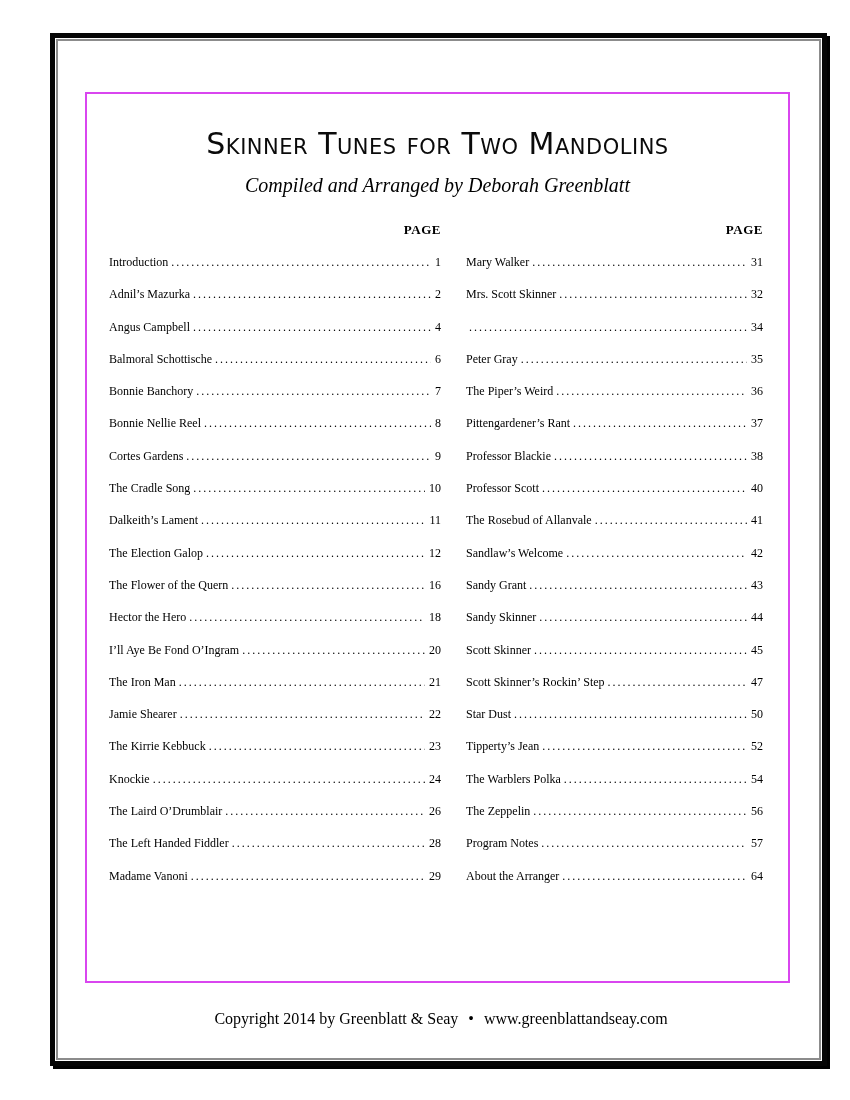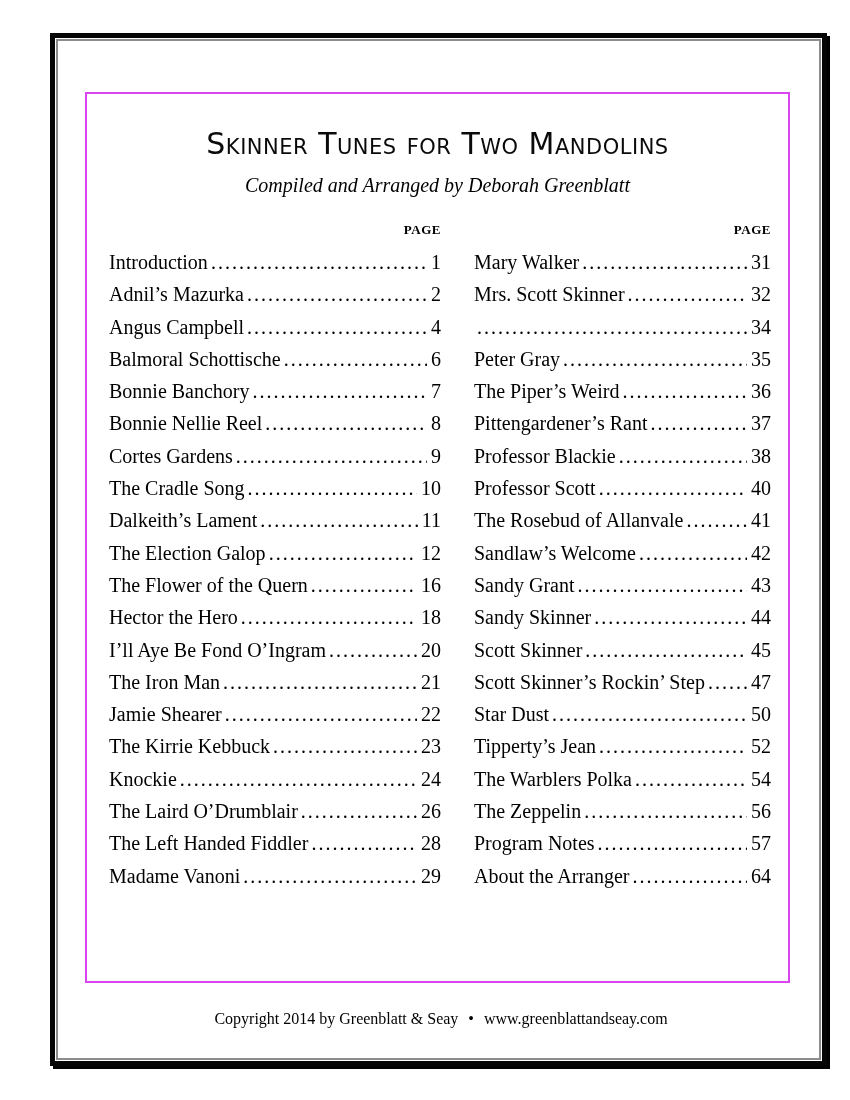--- a/index.html
+++ b/index.html
@@ -25,34 +25,34 @@
     font-variant:small-caps;font-size:30px;line-height:44px;
     letter-spacing:0.5px;font-weight:500;color:#0a0a0a;
     white-space:nowrap;
   }
   .subtitle{
     margin-top:6px;text-align:center;font-style:italic;
     font-family:Liberation Serif, serif;font-size:20px;line-height:26px;
   }
   .toc{
     display:flex;justify-content:space-between;
-    margin-top:24px;padding:0 17px 0 22px;
+    margin-top:24px;padding:0 25px 0 22px;
   }
   .col{display:flex;flex-direction:column;}
   .col-left{width:332px;}
   .col-right{width:297px;}
   .col-header{
     text-align:right;font-weight:bold;font-size:13px;line-height:16px;
     letter-spacing:0.5px;margin-bottom:8px;
     font-family:"Liberation Serif",serif;
   }
   .entry{
     display:flex;align-items:flex-end;
     height:32.3px;line-height:32.3px;
-    font-size:20px;white-space:nowrap;
+    font-size:12px;white-space:nowrap;
   }
   .entry .t{flex:0 0 auto;}
   .entry .leader{
     flex:1 1 auto;min-width:0;overflow:hidden;
     margin:0 4px 0 3px;
   }
   .entry .leader::after{
     content:"..........................................................................................................";
     letter-spacing:2px;
   }

